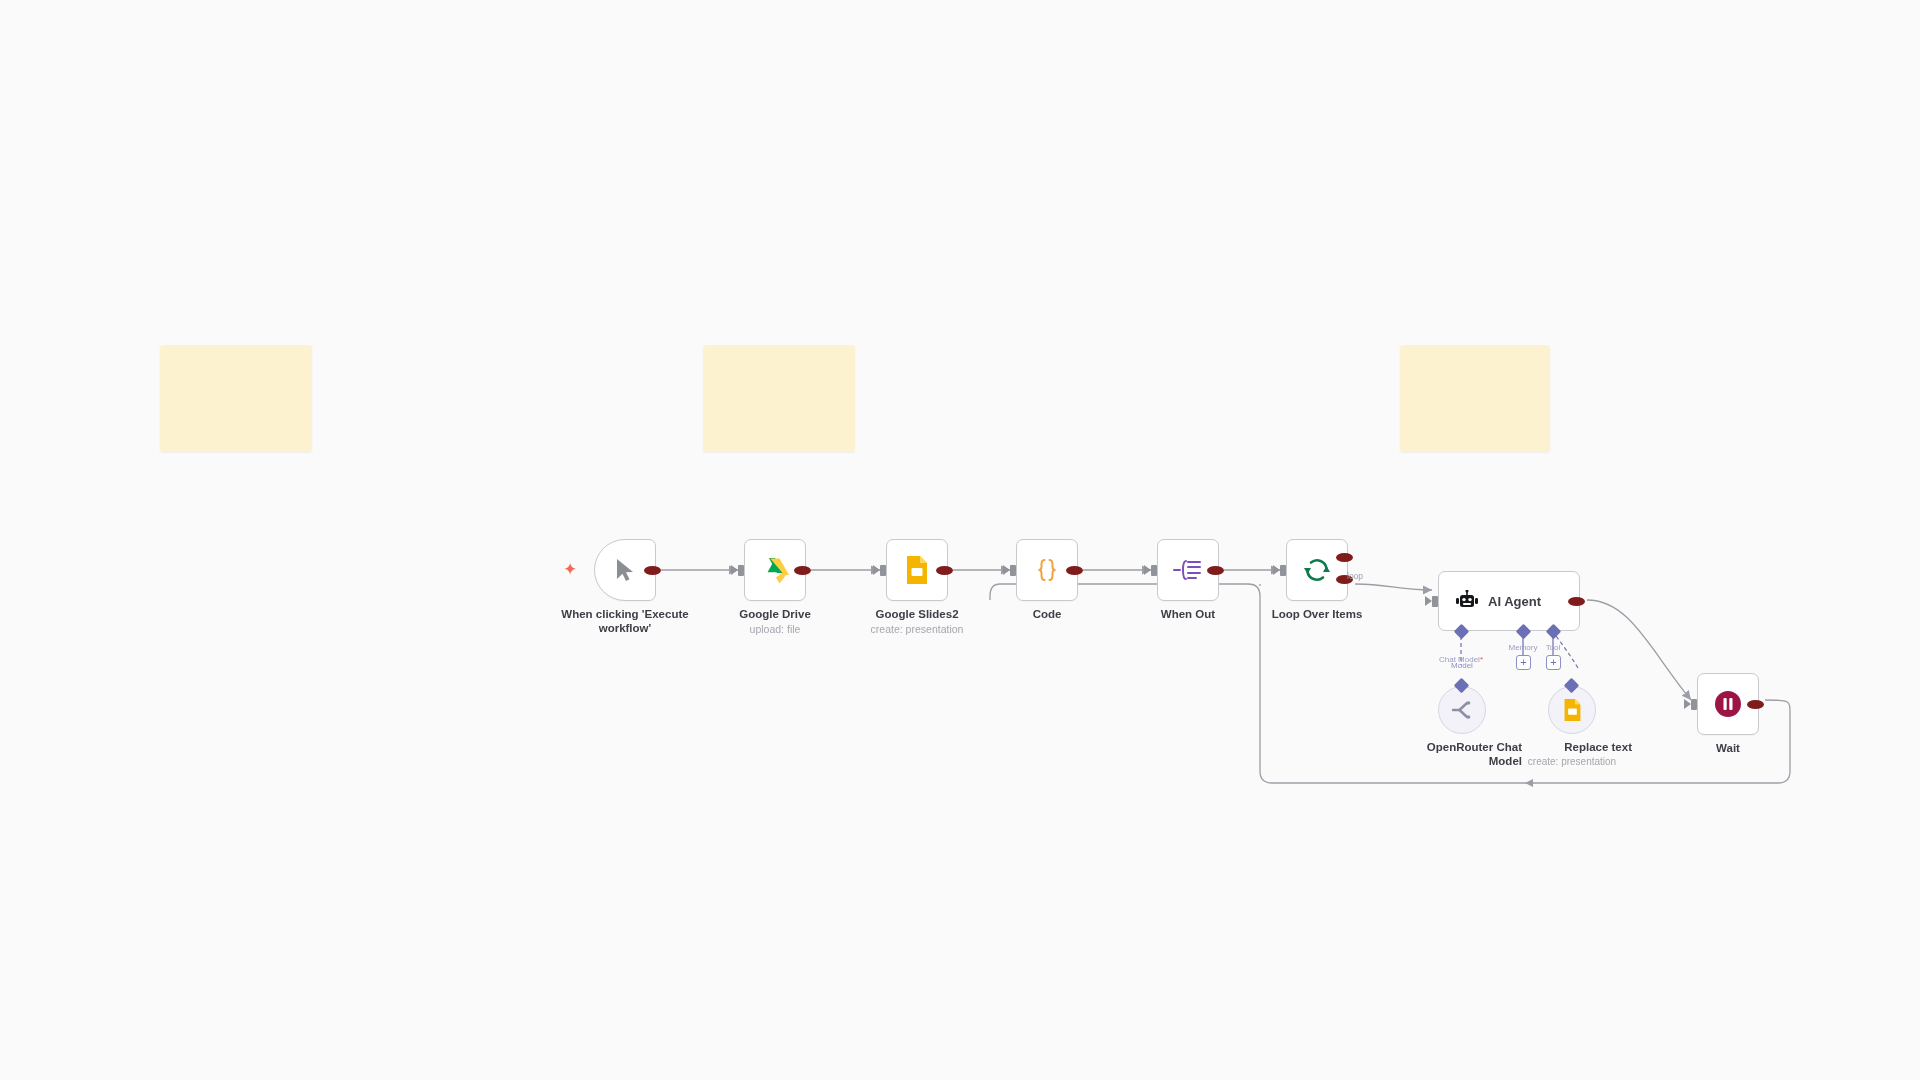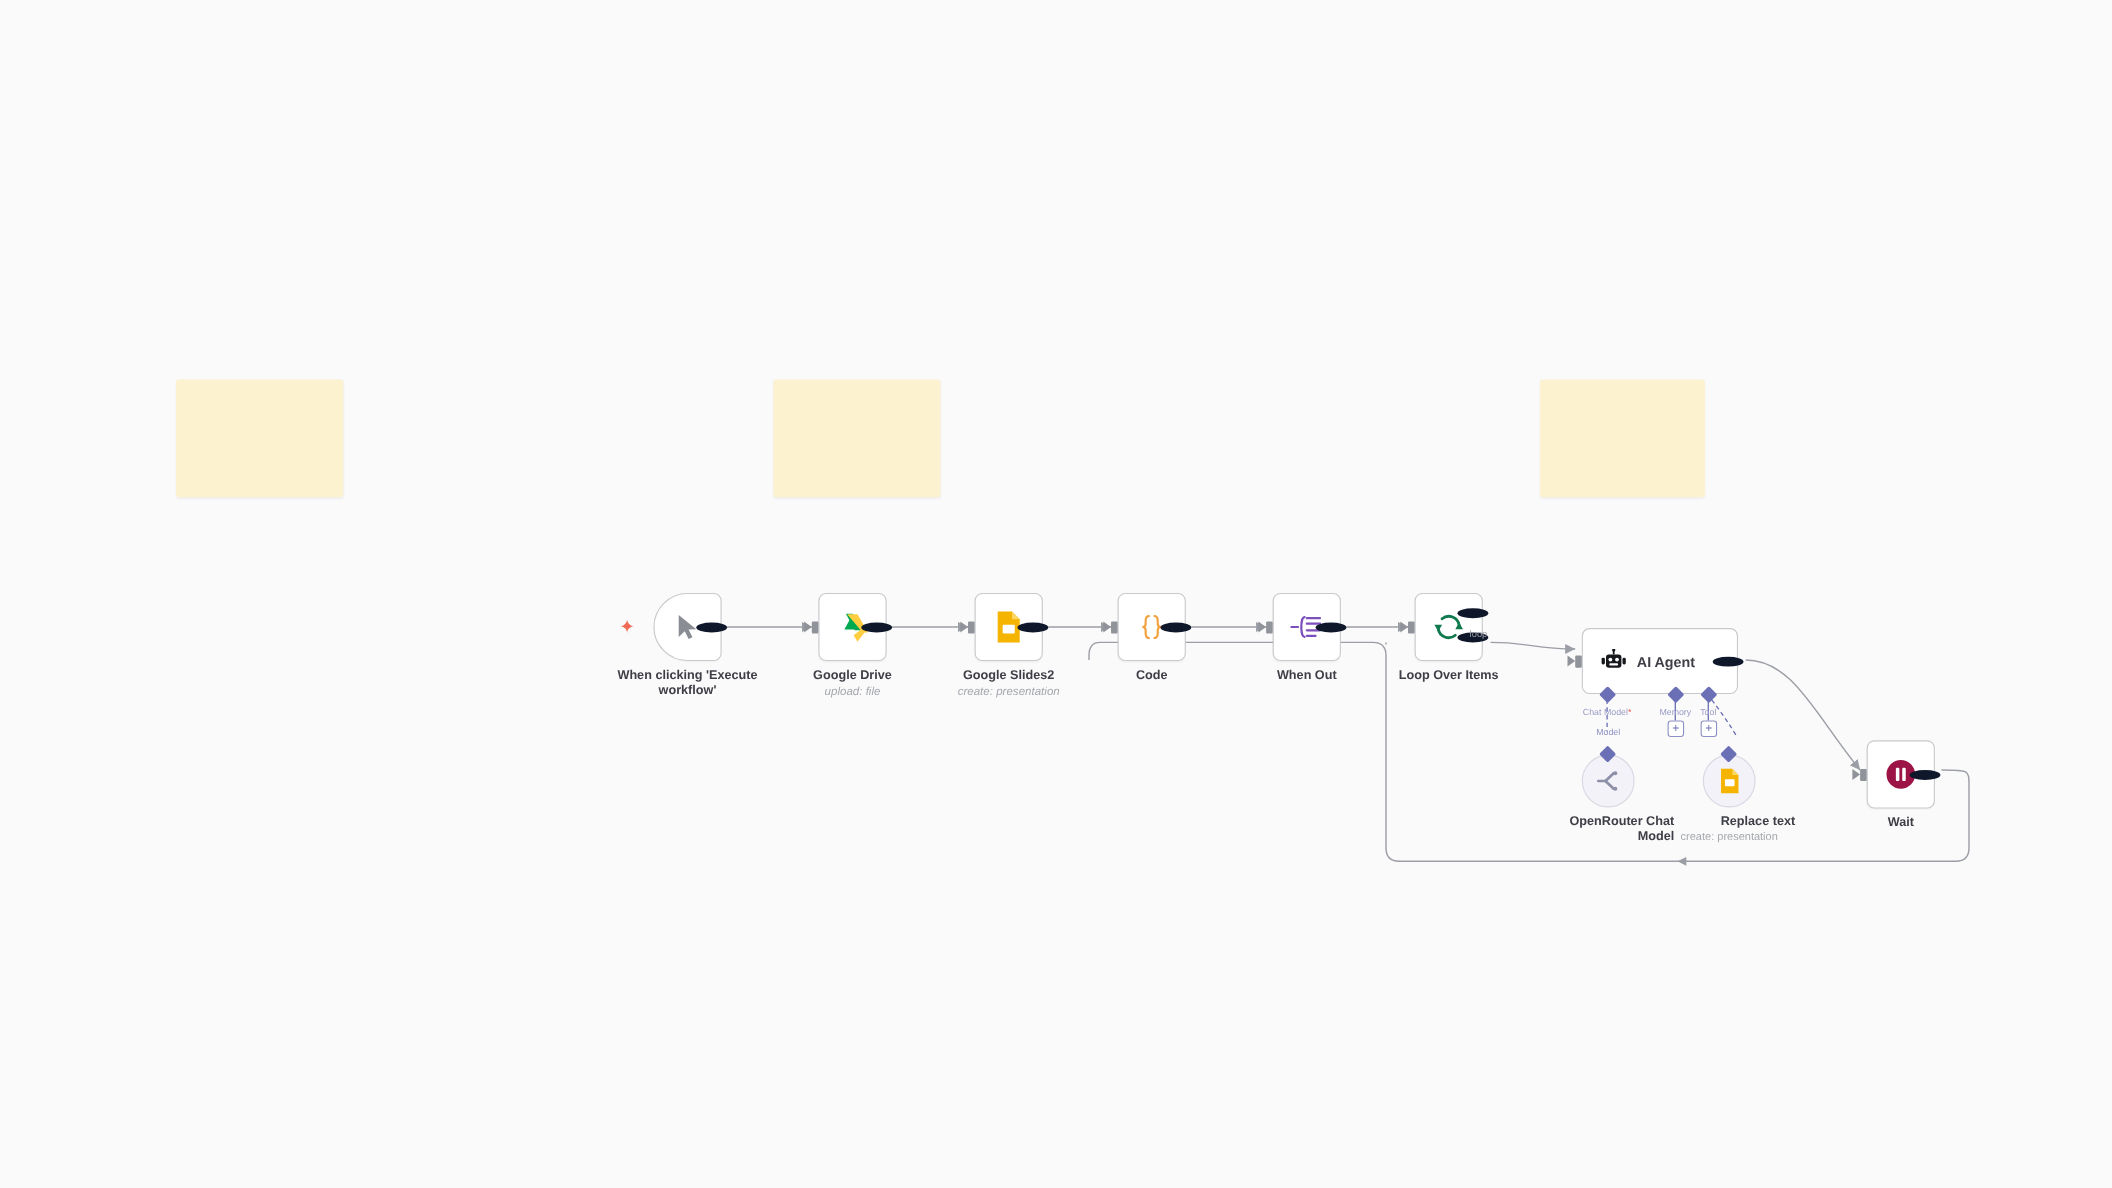--- a/index.html
+++ b/index.html
@@ -35,27 +35,27 @@
   .nbox.trigger { border-top-left-radius: 31px; border-bottom-left-radius: 31px; }
   .nlabel {
     position: absolute; top: 68px; left: 50%; transform: translateX(-50%);
     width: 150px; text-align: center;
     font-size: 11.5px; font-weight: 700; color: #3e3e47; line-height: 1.25;
     white-space: pre-line;
   }
   .nsub {
     position: absolute; left: 50%; transform: translateX(-50%);
     width: 170px; text-align: center;
-    font-size: 10.5px; color: #a4a7ad; font-weight: 400; font-style: italic;
+    font-size: 10.5px; color: #a4a7ad; font-weight: 400;
   }
 
   
   .port {
-    position: absolute; width: 28px; height: 9px; border-radius: 50%;
-    background: #0f172a; top: 50%; margin-top: -4.5px;
+    position: absolute; width: 17px; height: 9px; border-radius: 50%;
+    background: #7f1d1d; top: 50%; margin-top: -4.5px;
   }
   .port.out { right: -5px; }
   .port-in {
     position: absolute; left: -6px; top: 50%; margin-top: -5px;
     width: 6px; height: 11px; background: #909399; border-radius: 1px;
   }
   .port-in::before {
     content: ""; position: absolute; left: -7px; top: 0;
     border-left: 7px solid #909399;
     border-top: 5.5px solid transparent; border-bottom: 5.5px solid transparent;
@@ -278,21 +278,21 @@
         <circle cx="9" cy="9.6" r="1.7" fill="#fff"></circle>
         <circle cx="15" cy="9.6" r="1.7" fill="#fff"></circle>
         <rect x="8" y="13" width="8" height="2" rx="0.8" fill="#fff"></rect>
       </svg>
       <span class="agent-title">AI Agent</span>
     </div>
     <div class="port-in" style="top:30px;"></div>
     <div class="port" style="right:-5px;top:30px;margin-top:-4.5px;"></div>
 
     <div class="diamond" style="left:18px;bottom:-6px;"></div>
-    <div class="port-lbl" style="left:23px;top:72px;">
+    <div class="port-lbl" style="left:23px;top:84px;">
       <span>Chat Model</span><span class="req">*</span>
     </div>
 
     <div class="diamond" style="left:80px;bottom:-6px;"></div>
     <div class="port-lbl" style="left:85px;top:72px;">Memory</div>
 
     <div class="diamond" style="left:110px;bottom:-6px;"></div>
     <div class="port-lbl" style="left:115px;top:72px;">Tool</div>
 
     <div class="plusbtn" style="left:78px;top:84px;">+</div>

